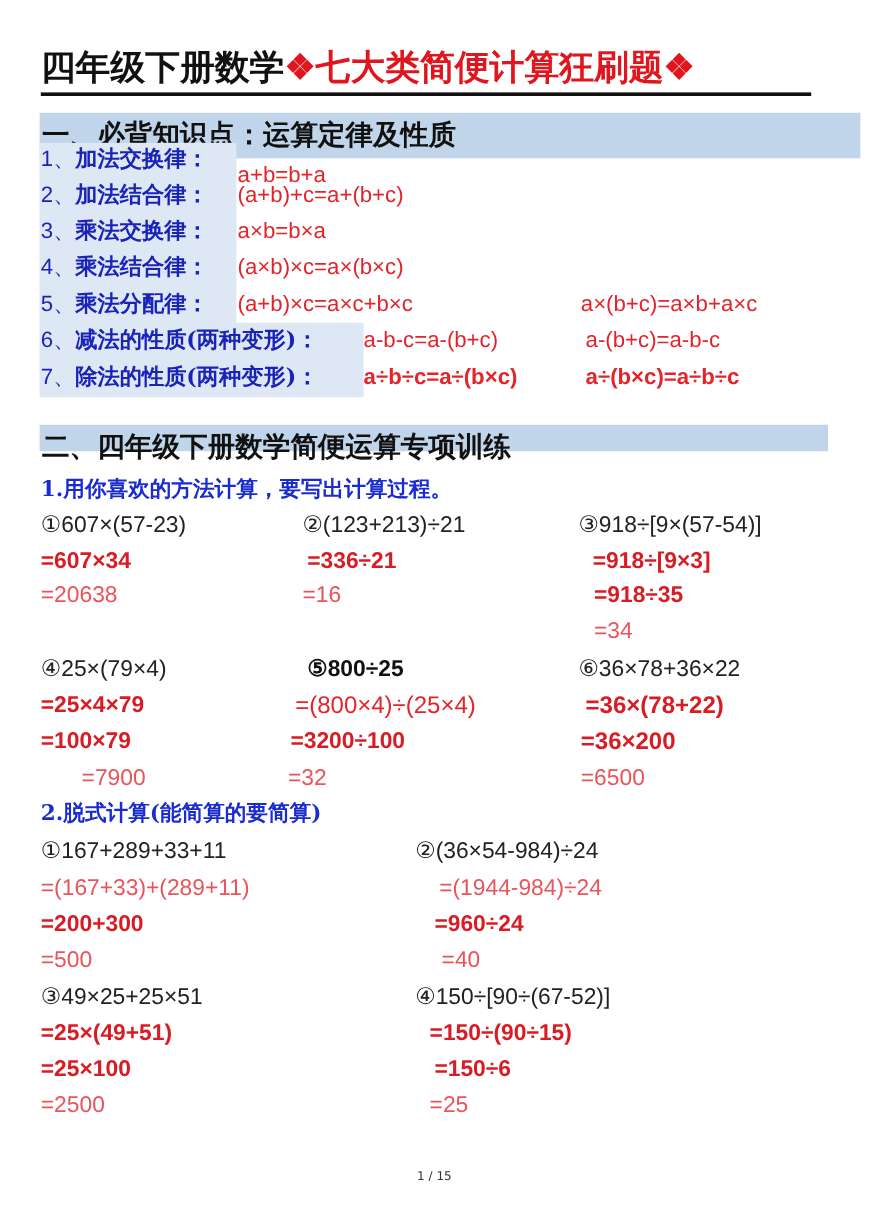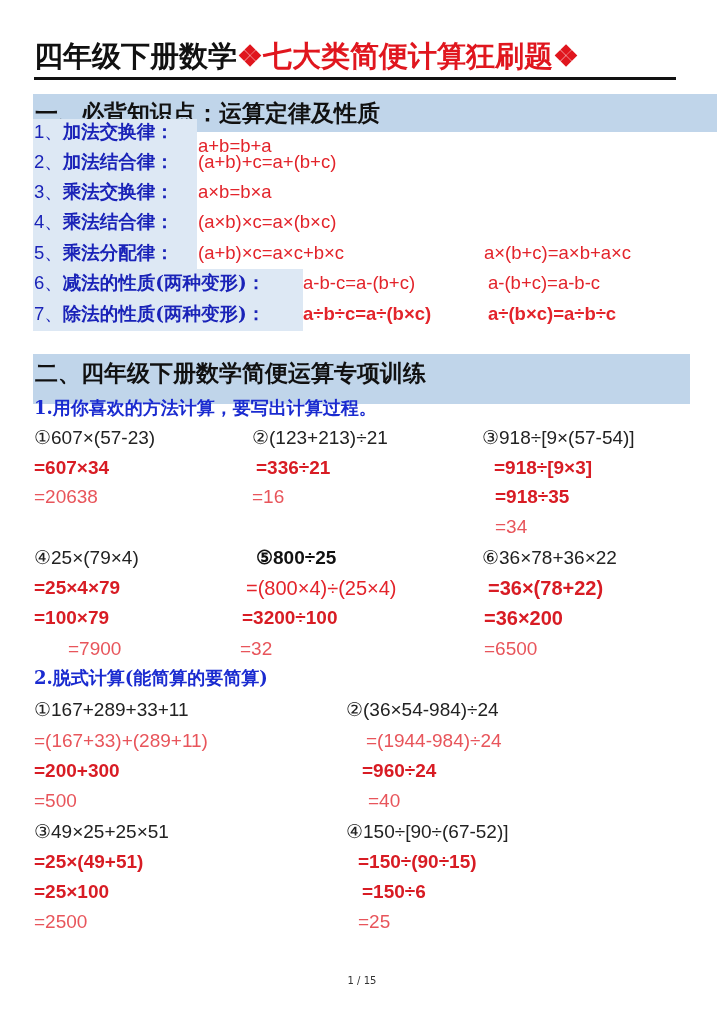--- a/index.html
+++ b/index.html
@@ -5,21 +5,21 @@
     html, body { margin: 0; padding: 0; background: #ffffff; }
     body { width: 724px; height: 1024px; position: relative; overflow: hidden;
            font-family: "Liberation Sans", "DejaVu Sans", sans-serif; }
     .abs { position: absolute; white-space: nowrap; }
     .title { left: 34px; top: 36px; font-family: "DejaVu Serif", serif; font-weight: bold; font-size: 29px; line-height: 40px; letter-spacing: 0px; }
     .title .black { color: #111111; }
     .title .red { color: #e0161e; }
     .title-rule { left: 34px; top: 77px; width: 642px; height: 3px; background: #111111; }
     .band { background: #c0d5ea; }
     .band1 { left: 33px; top: 94px; width: 684px; height: 38px; }
-    .band2 { left: 33px; top: 354px; width: 657px; height: 50px; }
+    .band2 { left: 33px; top: 354px; width: 657px; height: 22px; }
     .band-text { font-family: "DejaVu Serif", serif; font-weight: bold; font-size: 23px; color: #111111; line-height: 38px; padding-left: 2px; }
     .hl1 { left: 33px; top: 119px; width: 164px; height: 150px; background: #dde8f4; }
     .hl2 { left: 33px; top: 269px; width: 270px; height: 62px; background: #dde8f4; }
     .law-label { font-size: 18.5px; color: #1a23b8; line-height: 30px; }
     .law-label b { font-family: "DejaVu Serif", serif; font-weight: bold; }
     .law-num { font-family: "Liberation Sans", sans-serif; font-weight: normal; }
     .law-formula { font-size: 18.5px; color: #e3242b; line-height: 30px; }
     .law-formula.bold { font-weight: bold; }
     .sub-head { font-family: "DejaVu Serif", serif; font-weight: bold; font-size: 18px; color: #1a2bd0; line-height: 28px; }
     .prob { font-size: 19px; color: #222222; line-height: 30px; font-family: "Liberation Sans", sans-serif; }

